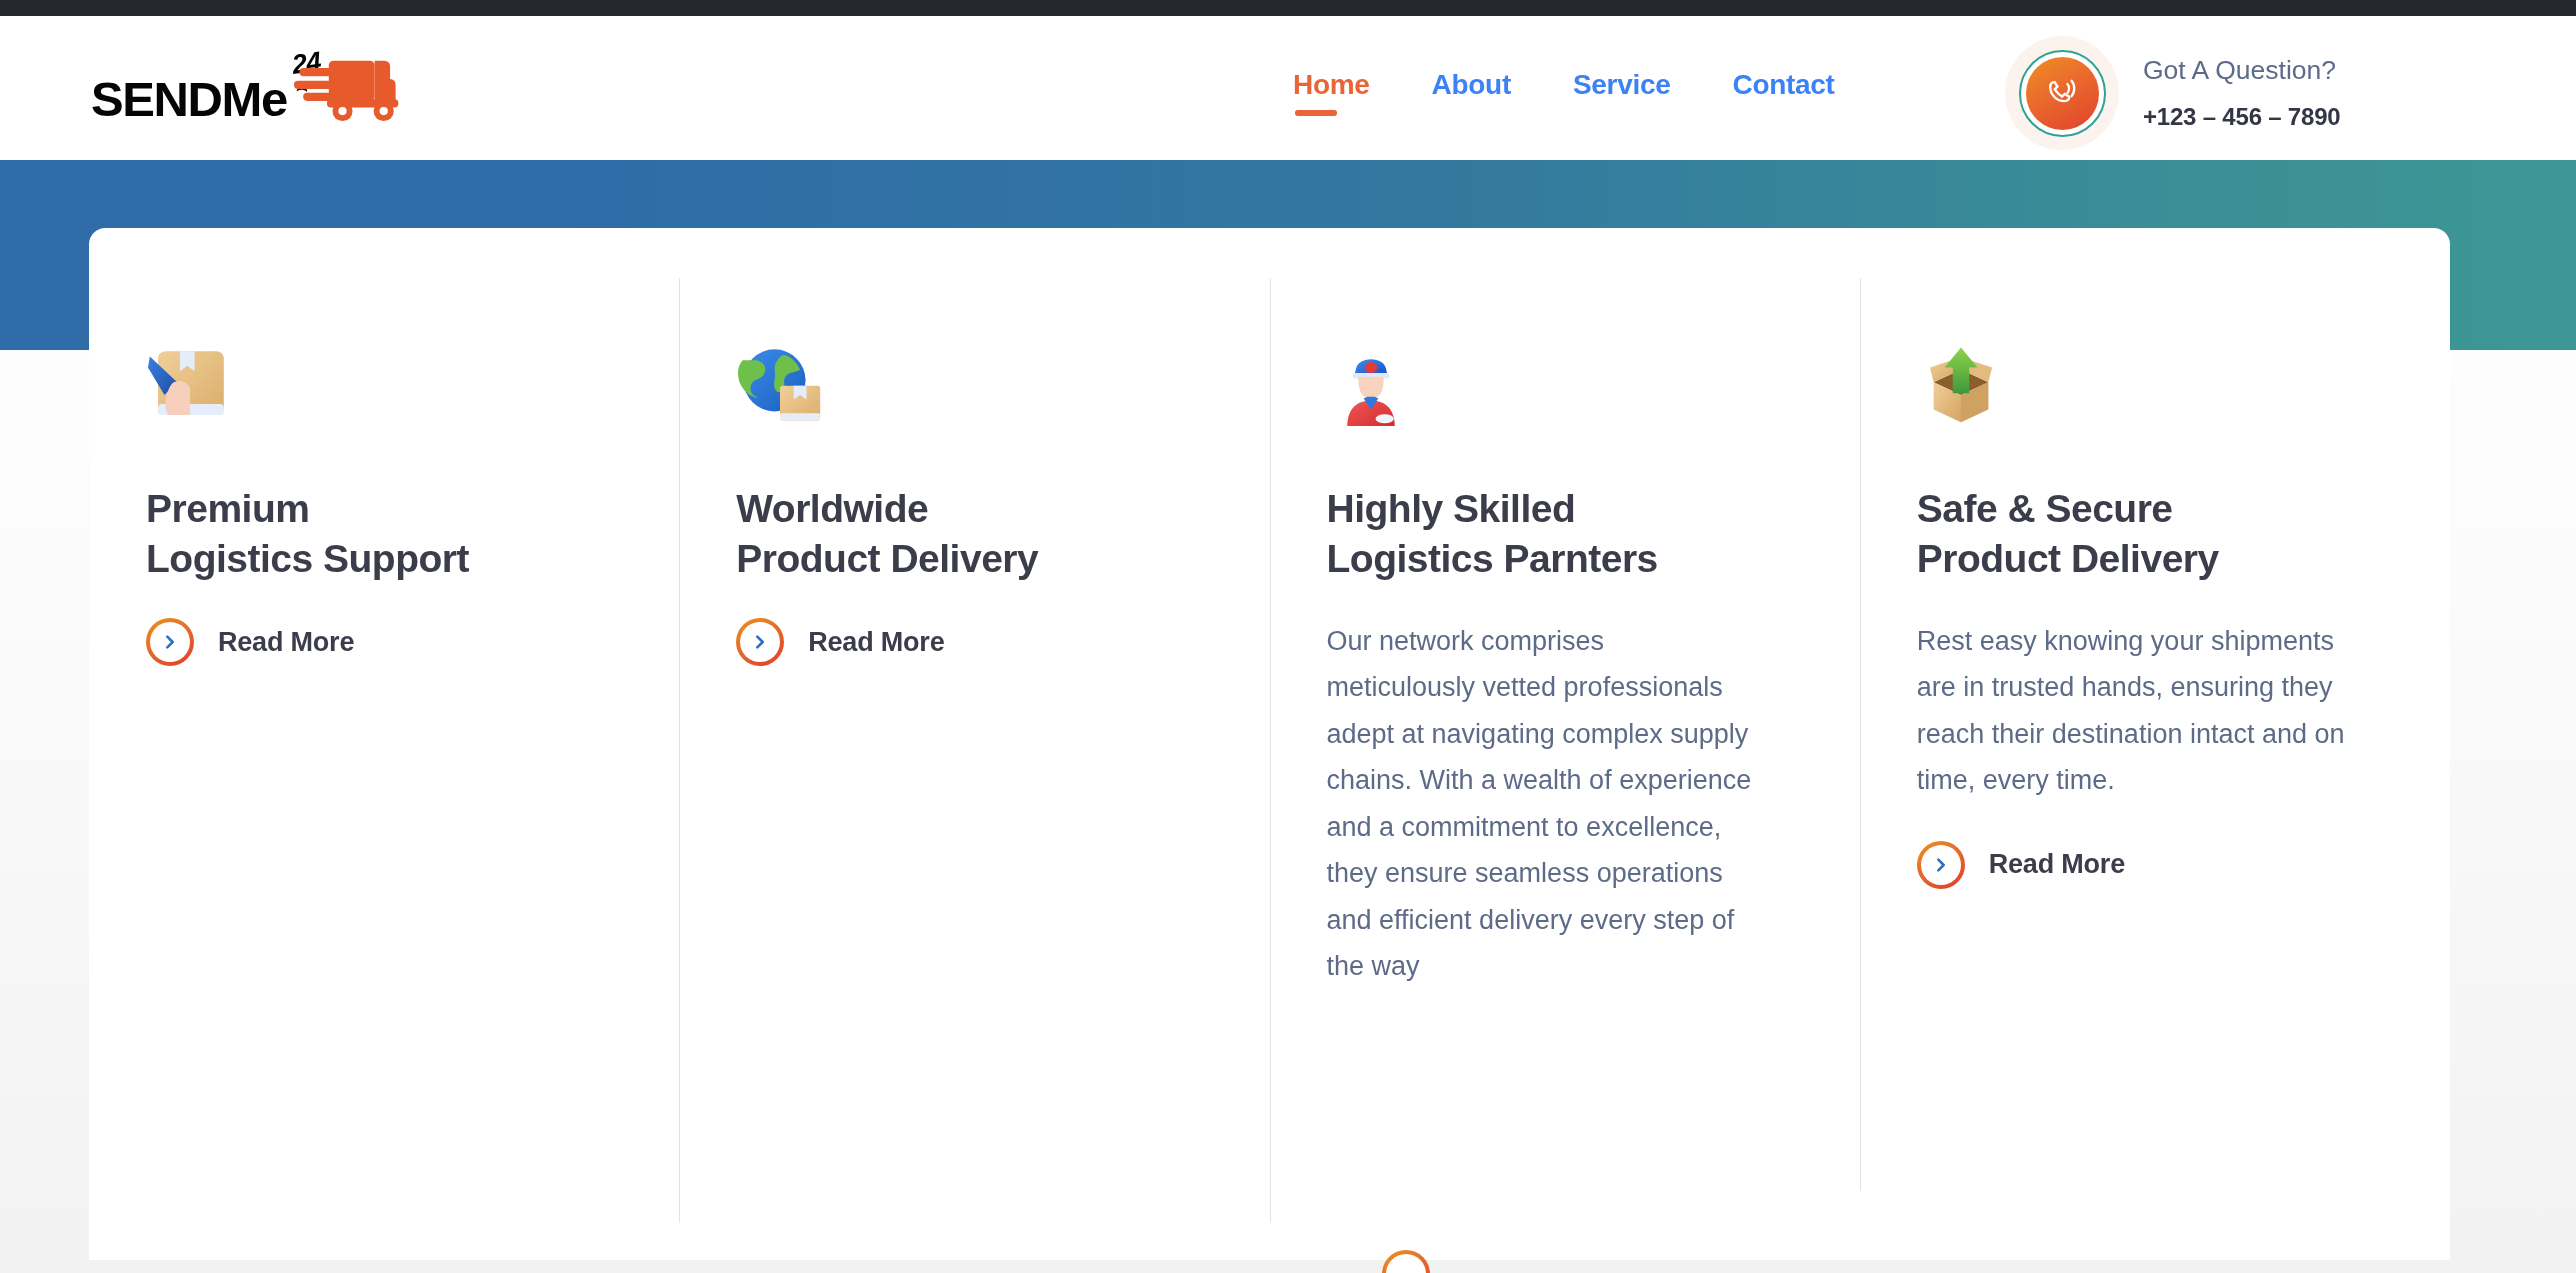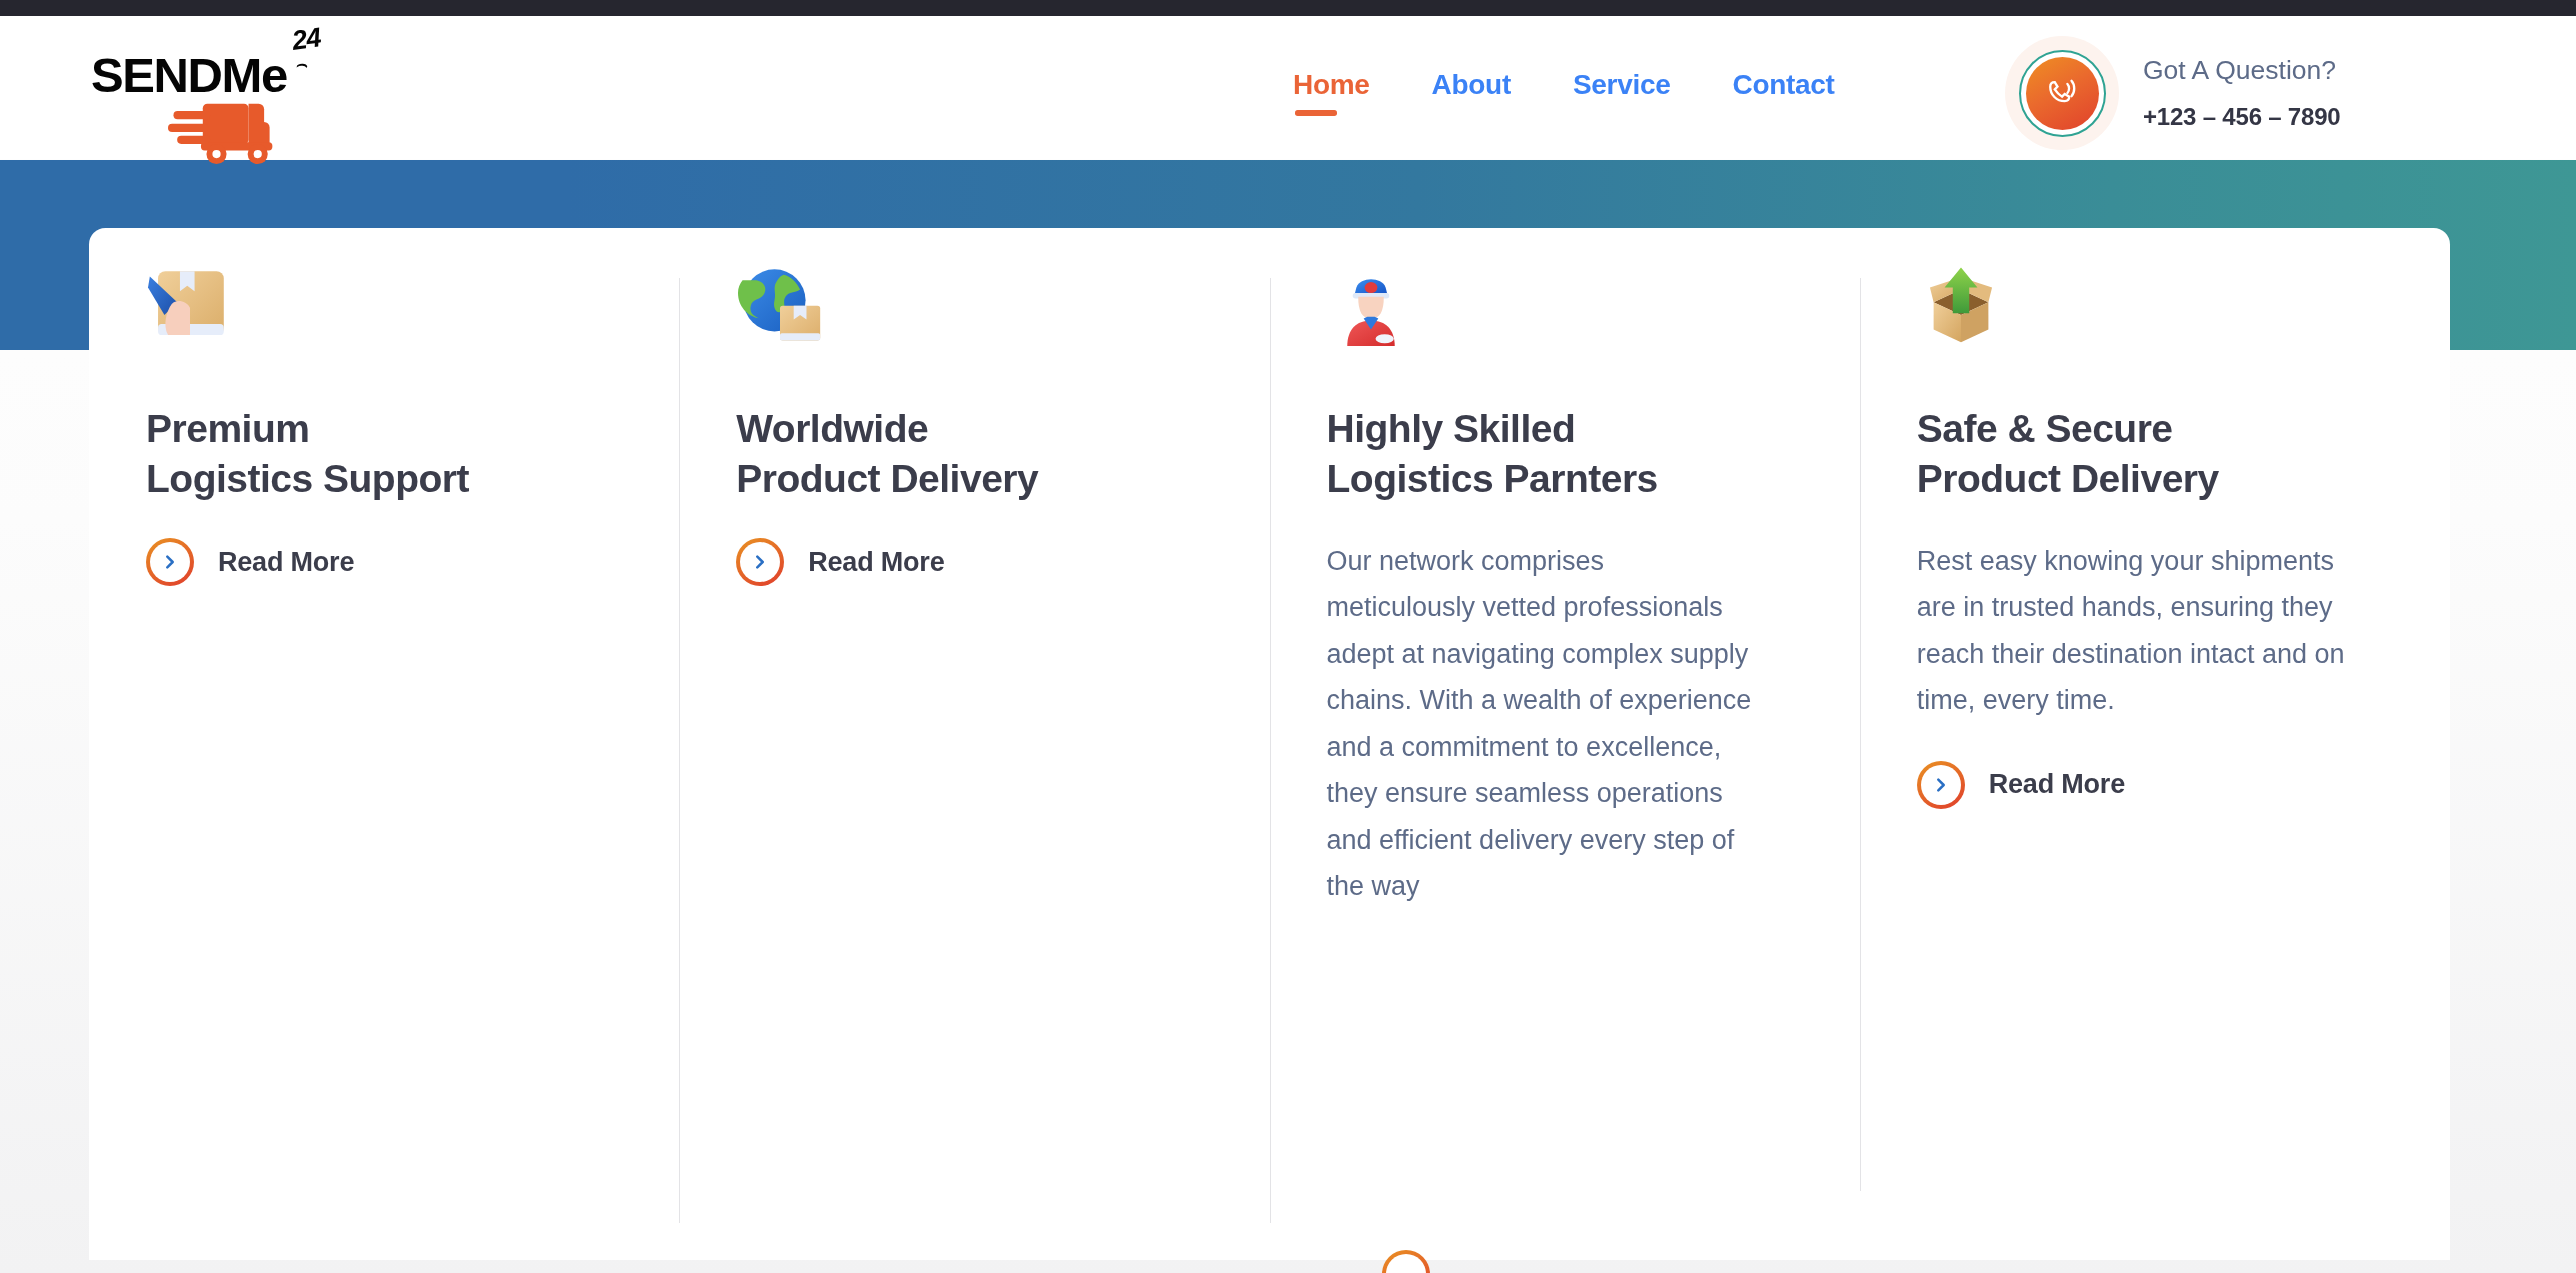--- a/index.html
+++ b/index.html
@@ -45,21 +45,20 @@
     z-index: 40;
   }
 
   .logo-wrap {
     position: absolute;
     left: 91px;
     top: 35px;
     display: flex;
     align-items: flex-end;
     height: 73px;
-    flex-direction: column;
   }
 
   .logo-text {
     font-size: 49px;
     font-weight: 900;
     letter-spacing: -1.4px;
     color: #050505;
     line-height: 1;
     font-family: "Liberation Sans", sans-serif;
     position: relative;
@@ -195,21 +194,21 @@
   }
 
   .columns {
     display: flex;
     height: 100%;
     padding: 0;
   }
 
   .col {
     flex: 1 1 0;
-    padding: 34px 57px 0 57px;
+    padding: 114px 57px 0 57px;
     position: relative;
     min-width: 0;
   }
   .col + .col::before {
     content: "";
     position: absolute;
     left: 0; top: 50px;
     width: 0.9px;
     height: 945px;
     background: #e3e3e6;

